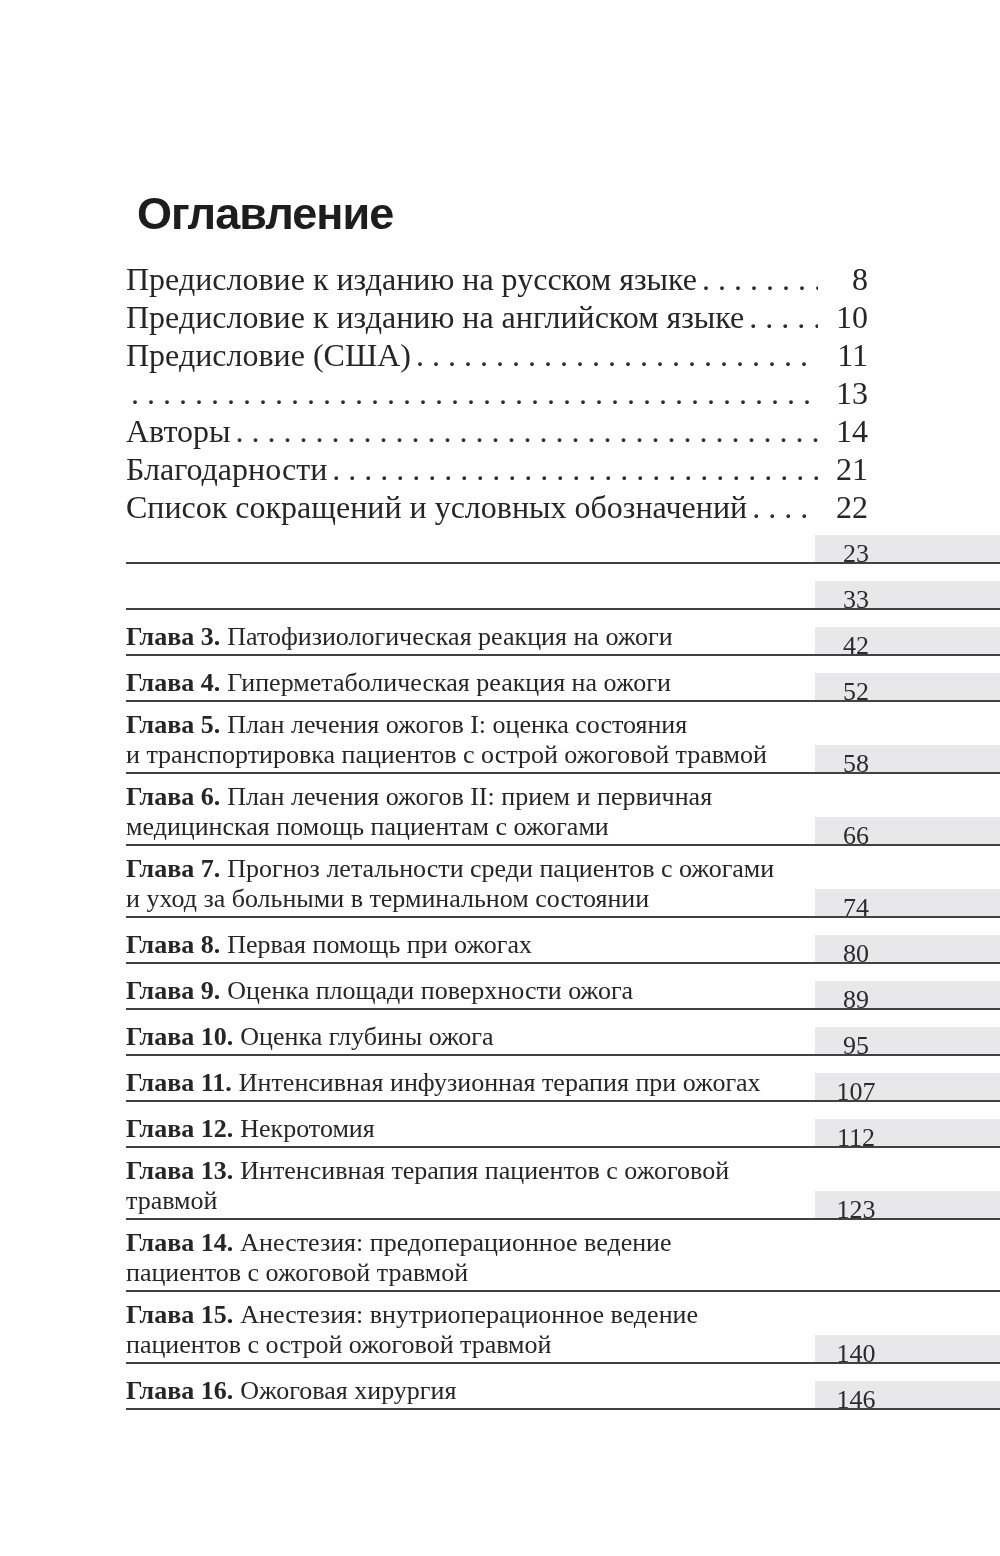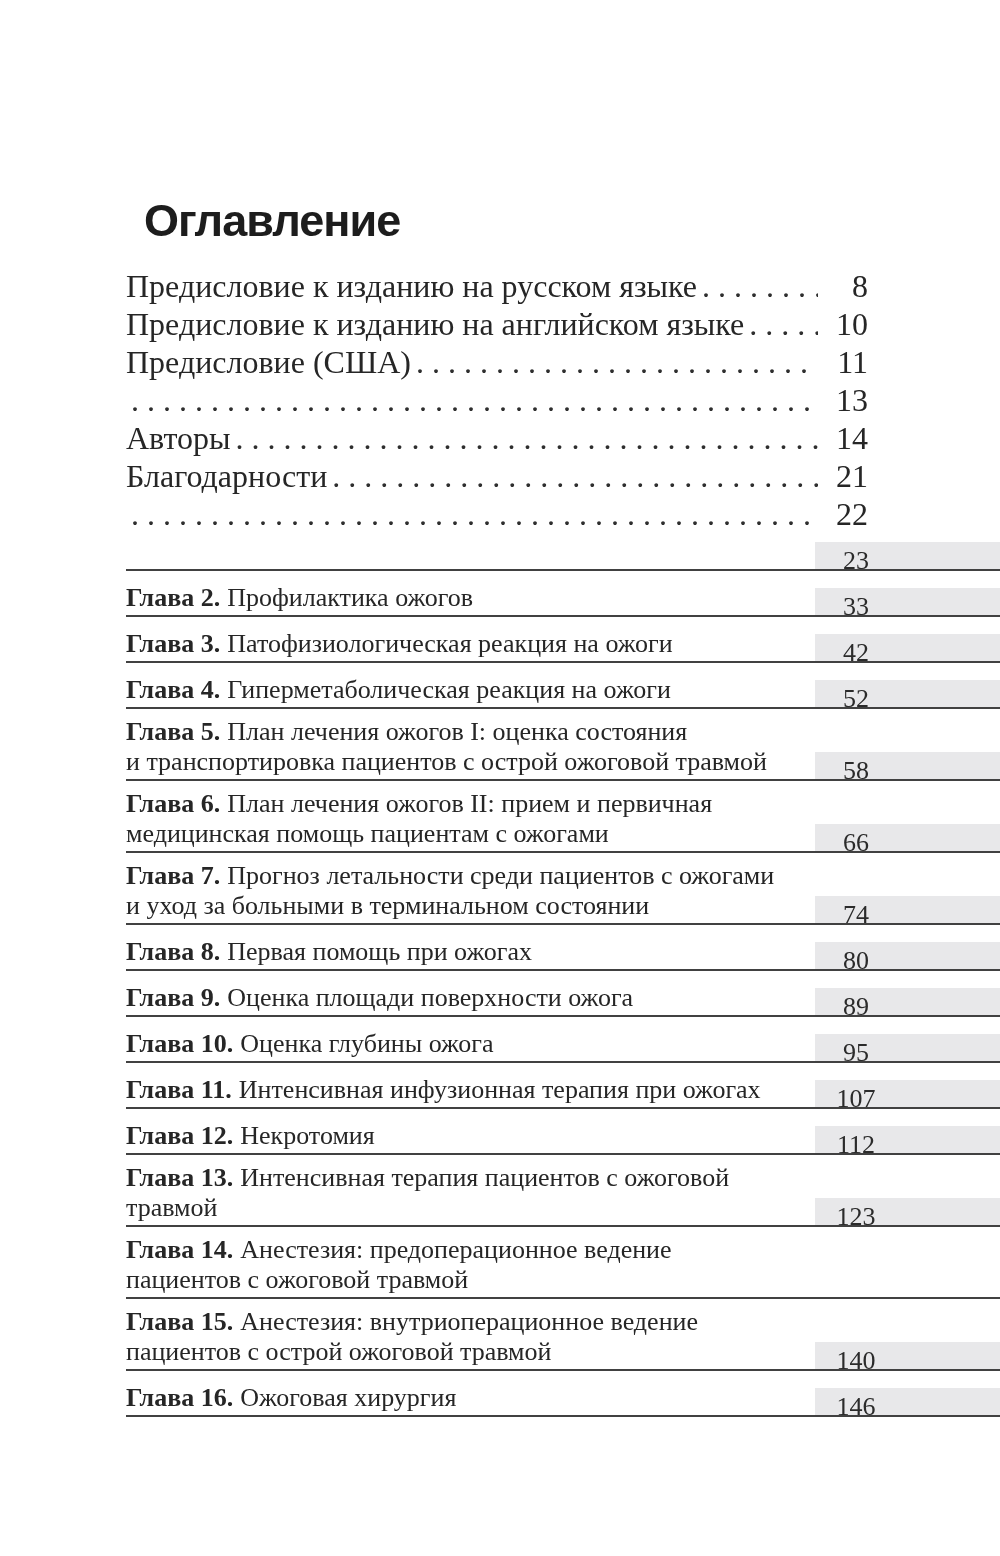--- a/index.html
+++ b/index.html
@@ -8,21 +8,21 @@
     width: 1000px;
     height: 1556px;
     background: #ffffff;
     overflow: hidden;
     font-family: "Liberation Serif", serif;
     color: #262626;
   }
   .content { padding-left: 126px; }
 
   .title {
-    margin: 18px;
+    margin: 11px;
     padding-top: 180px;
     font-family: "Liberation Sans", sans-serif;
     font-weight: 700;
     font-size: 45px;
     line-height: 46px;
     letter-spacing: -1px;
     color: #1d1d1d;
   }
 
   
@@ -132,33 +132,33 @@
     <span class="fm-page">14</span>
   </div>
 
   <div class="fm-row">
     <span class="fm-label">Благодарности</span>
     <span class="fm-leader"></span>
     <span class="fm-page">21</span>
   </div>
 
   <div class="fm-row">
+    <span class="fm-label">Список сокращений и условных обозначений</span>
     <span class="fm-leader"></span>
     <span class="fm-page">22</span>
   </div>
 </div>
 
     <div class="chapters">
   <div class="ch-row">
     <span class="ch-box"><span class="ch-page">23</span></span>
   </div>
 
   <div class="ch-row">
     <span class="ch-box"><span class="ch-page">33</span></span>
-    <div class="ch-text"><span class="ch-label">Глава 2.</span><span class="ch-title">Профилактика ожогов</span></div>
   </div>
 
   <div class="ch-row">
     <span class="ch-box"><span class="ch-page">42</span></span>
     <div class="ch-text"><span class="ch-label">Глава 3.</span><span class="ch-title">Патофизиологическая реакция на ожоги</span></div>
   </div>
 
   <div class="ch-row">
     <span class="ch-box"><span class="ch-page">52</span></span>
     <div class="ch-text"><span class="ch-label">Глава 4.</span><span class="ch-title">Гиперметаболическая реакция на ожоги</span></div>

